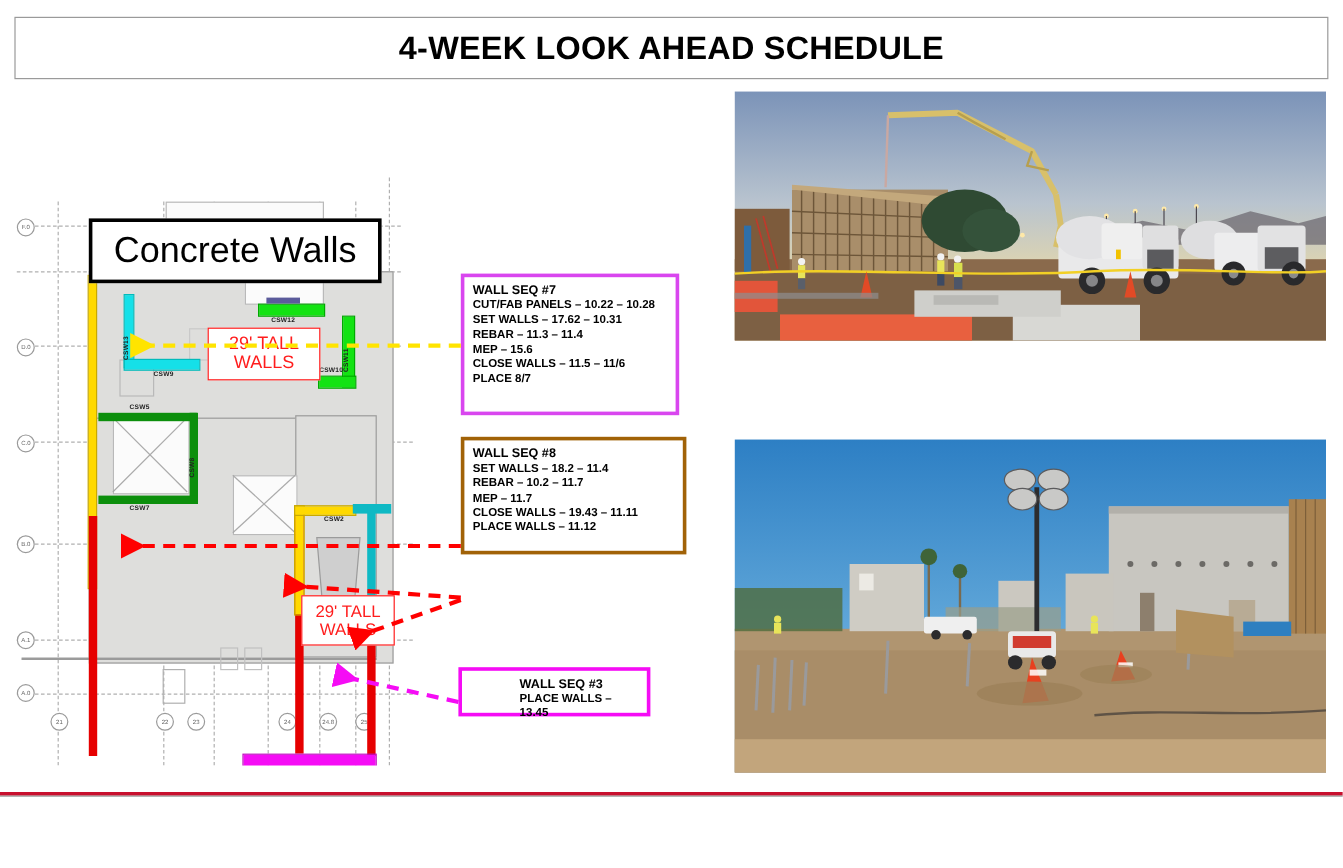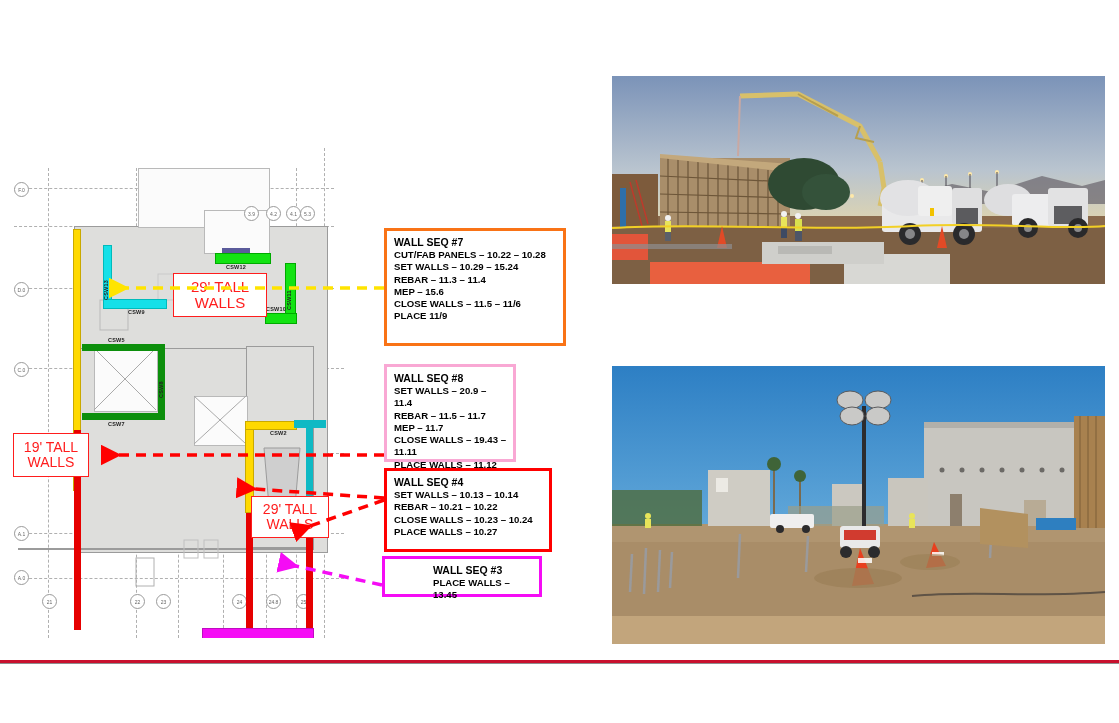--- a/index.html
+++ b/index.html
@@ -43,22 +43,22 @@
   .cw-title{left:66px;top:104px;width:238px;height:48px;border:3px solid #000;font-size:30px;color:#000;}
   .tall29a{left:165px;top:195px;width:92px;height:42px;border:1px solid #ff1d1d;color:#ff1d1d;
     font-size:15px;line-height:1.08;font-family:"Liberation Sans",sans-serif;}
   .tall29b{left:243px;top:418px;width:76px;height:40px;border:1px solid #ff1d1d;color:#ff1d1d;font-size:14px;line-height:1.08;}
   .tall19{left:5px;top:355px;width:74px;height:42px;border:1px solid #ff1d1d;color:#ff1d1d;font-size:14px;line-height:1.08;}
 
   
   .callout{position:absolute;background:#fff;padding:5px 7px 6px 7px;box-sizing:border-box;}
   .callout .ct{font-size:10.5px;font-weight:bold;color:#000;margin-bottom:1px;}
   .callout .cl{font-size:9.6px;font-weight:bold;color:#000;line-height:1.28;}
-  .c7{left:384px;top:228px;width:182px;height:118px;border:3px solid #f97316;}
-  .c8{left:384px;top:364px;width:132px;height:98px;border:3px solid #f9a8d4;}
+  .c7{left:384px;top:228px;width:182px;height:118px;border:3px solid #d946ef;}
+  .c8{left:384px;top:364px;width:188px;height:98px;border:3px solid #a16207;}
   .c4{left:384px;top:468px;width:168px;height:84px;border:3px solid #ff0000;}
   .c3{left:382px;top:556px;width:160px;height:41px;border:3px solid #f50cf5;padding-left:48px;}
 
   
   .arrows{position:absolute;left:0;top:0;width:1119px;height:723px;pointer-events:none;}
 
   
   .photo{position:absolute;overflow:hidden;}
   .ph-top{left:612px;top:76px;width:493px;height:208px;}
   .ph-bot{left:612px;top:366px;width:493px;height:278px;}
@@ -66,20 +66,23 @@
   
   .footer-rule{position:absolute;left:0;top:660px;width:1119px;height:3px;background:#c8102e;}
   .footer-rule2{position:absolute;left:0;top:663px;width:1119px;height:1px;background:#8d8d8d;}
   .footer{position:absolute;left:0;top:664px;width:1119px;height:59px;background:#fff;}
 </style>
 </head>
 <body>
 
 <div class="slide">
 
+  <div class="title-box">
+    <div class="title-text">4-WEEK LOOK AHEAD SCHEDULE</div>
+  </div>
 
   <div class="plan-wrap">
     <div class="plan-canvas">
 
       <div class="gdash" style="left:6px;top:110px;width:320px;"></div>
       <div class="gdash" style="left:6px;top:148px;width:320px;"></div>
       <div class="gdash" style="left:6px;top:210px;width:320px;"></div>
       <div class="gdash" style="left:6px;top:290px;width:330px;"></div>
       <div class="gdash" style="left:6px;top:375px;width:330px;"></div>
       <div class="gdash" style="left:6px;top:455px;width:330px;"></div>
@@ -161,58 +164,51 @@
       <div class="wall w-red" style="left:298px;top:430px;width:7px;height:122px;"></div>
 
       <div class="wall w-yellow" style="left:238px;top:344px;width:7px;height:90px;"></div>
       <div class="wall w-yellow" style="left:238px;top:344px;width:50px;height:7px;"></div>
       <div class="wall w-teal" style="left:286px;top:342px;width:32px;height:8px;"></div>
       <div class="wall w-teal" style="left:298px;top:344px;width:7px;height:110px;"></div>
       <div class="wlabel" style="left:262px;top:352px;">CSW2</div>
 
       <div class="wall w-mag" style="left:195px;top:551px;width:110px;height:10px;"></div>
 
+      <div class="plan-box cw-title">
+        <span>Concrete Walls</span>
+      </div>
       <div class="plan-box tall29a">
         <span>29' TALL WALLS</span>
       </div>
       <div class="plan-box tall29b">
         <span>29' TALL WALLS</span>
       </div>
-      <div class="plan-box tall19">
-        <span>19' TALL WALLS</span>
-      </div>
     </div>
   </div>
 
   <div class="callout c7">
     <div class="ct">WALL SEQ #7</div>
     <div class="cl">CUT/FAB PANELS – 10.22 – 10.28</div>
-    <div class="cl">SET WALLS – 10.29 – 15.24</div>
+    <div class="cl">SET WALLS – 17.62 – 10.31</div>
     <div class="cl">REBAR – 11.3 – 11.4</div>
     <div class="cl">MEP – 15.6</div>
     <div class="cl">CLOSE WALLS – 11.5 – 11/6</div>
-    <div class="cl">PLACE 11/9</div>
+    <div class="cl">PLACE 8/7</div>
   </div>
 
   <div class="callout c8">
     <div class="ct">WALL SEQ #8</div>
-    <div class="cl">SET WALLS – 20.9 – 11.4</div>
-    <div class="cl">REBAR – 11.5 – 11.7</div>
+    <div class="cl">SET WALLS – 18.2 – 11.4</div>
+    <div class="cl">REBAR – 10.2 – 11.7</div>
     <div class="cl">MEP – 11.7</div>
     <div class="cl">CLOSE WALLS – 19.43 – 11.11</div>
     <div class="cl">PLACE WALLS – 11.12</div>
   </div>
 
-  <div class="callout c4">
-    <div class="ct">WALL SEQ #4</div>
-    <div class="cl">SET WALLS – 10.13 – 10.14</div>
-    <div class="cl">REBAR – 10.21 – 10.22</div>
-    <div class="cl">CLOSE WALLS – 10.23 – 10.24</div>
-    <div class="cl">PLACE WALLS – 10.27</div>
-  </div>
 
   <div class="callout c3">
     <div class="ct">WALL SEQ #3</div>
     <div class="cl">PLACE WALLS – 13.45</div>
   </div>
 
   <svg class="arrows">
     <defs>
       <marker id="ay" markerWidth="6" markerHeight="6" refX="5" refY="3" orient="auto">
         <path d="M6,0 L6,6 L0,3 z" fill="#ffe400"></path>

